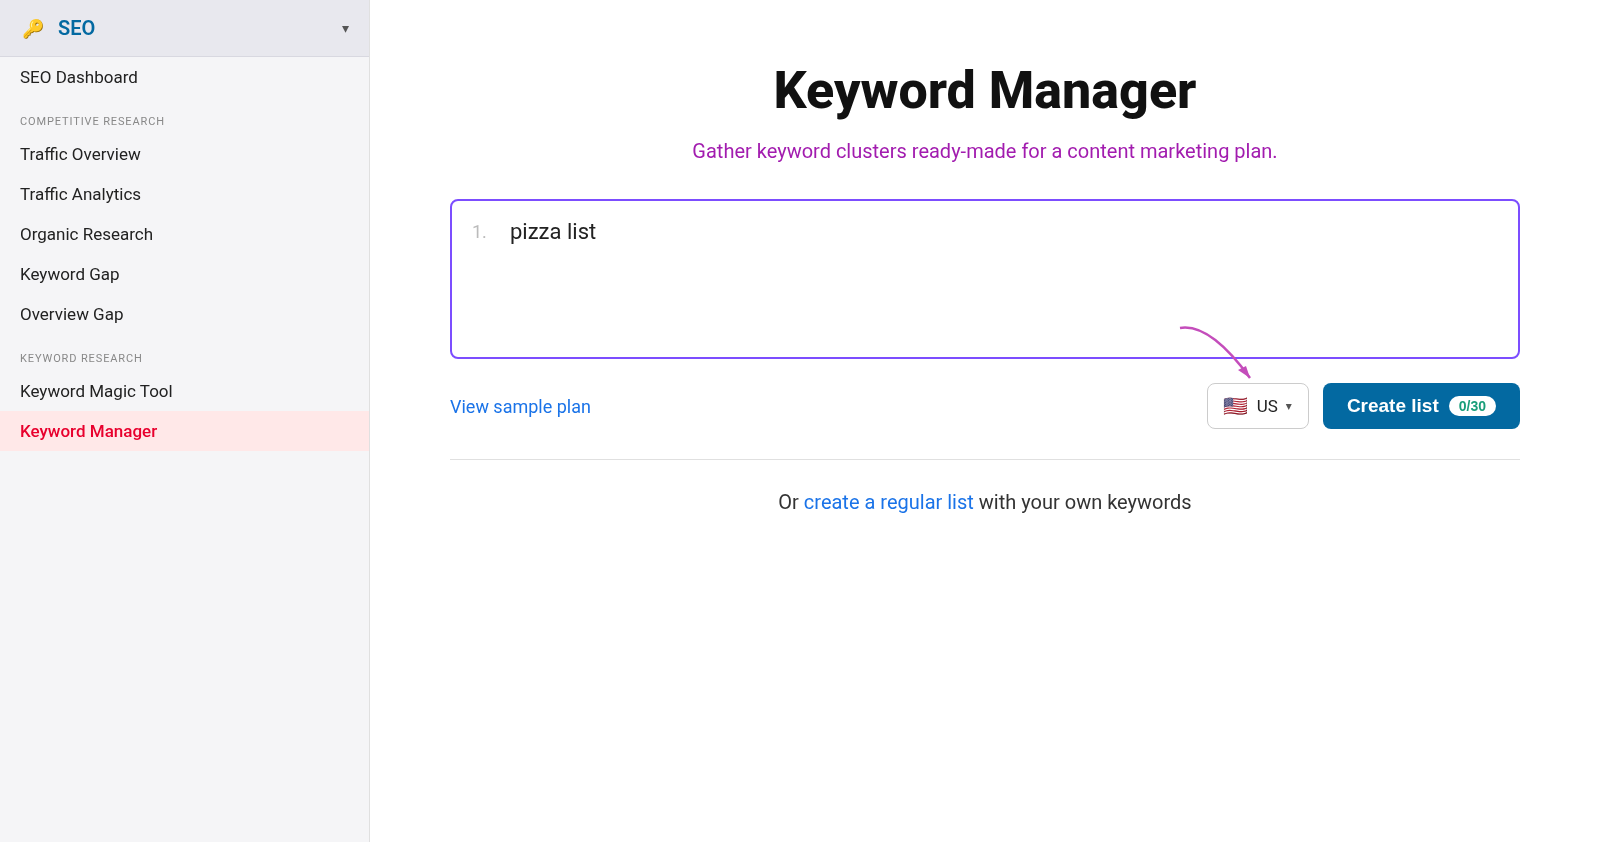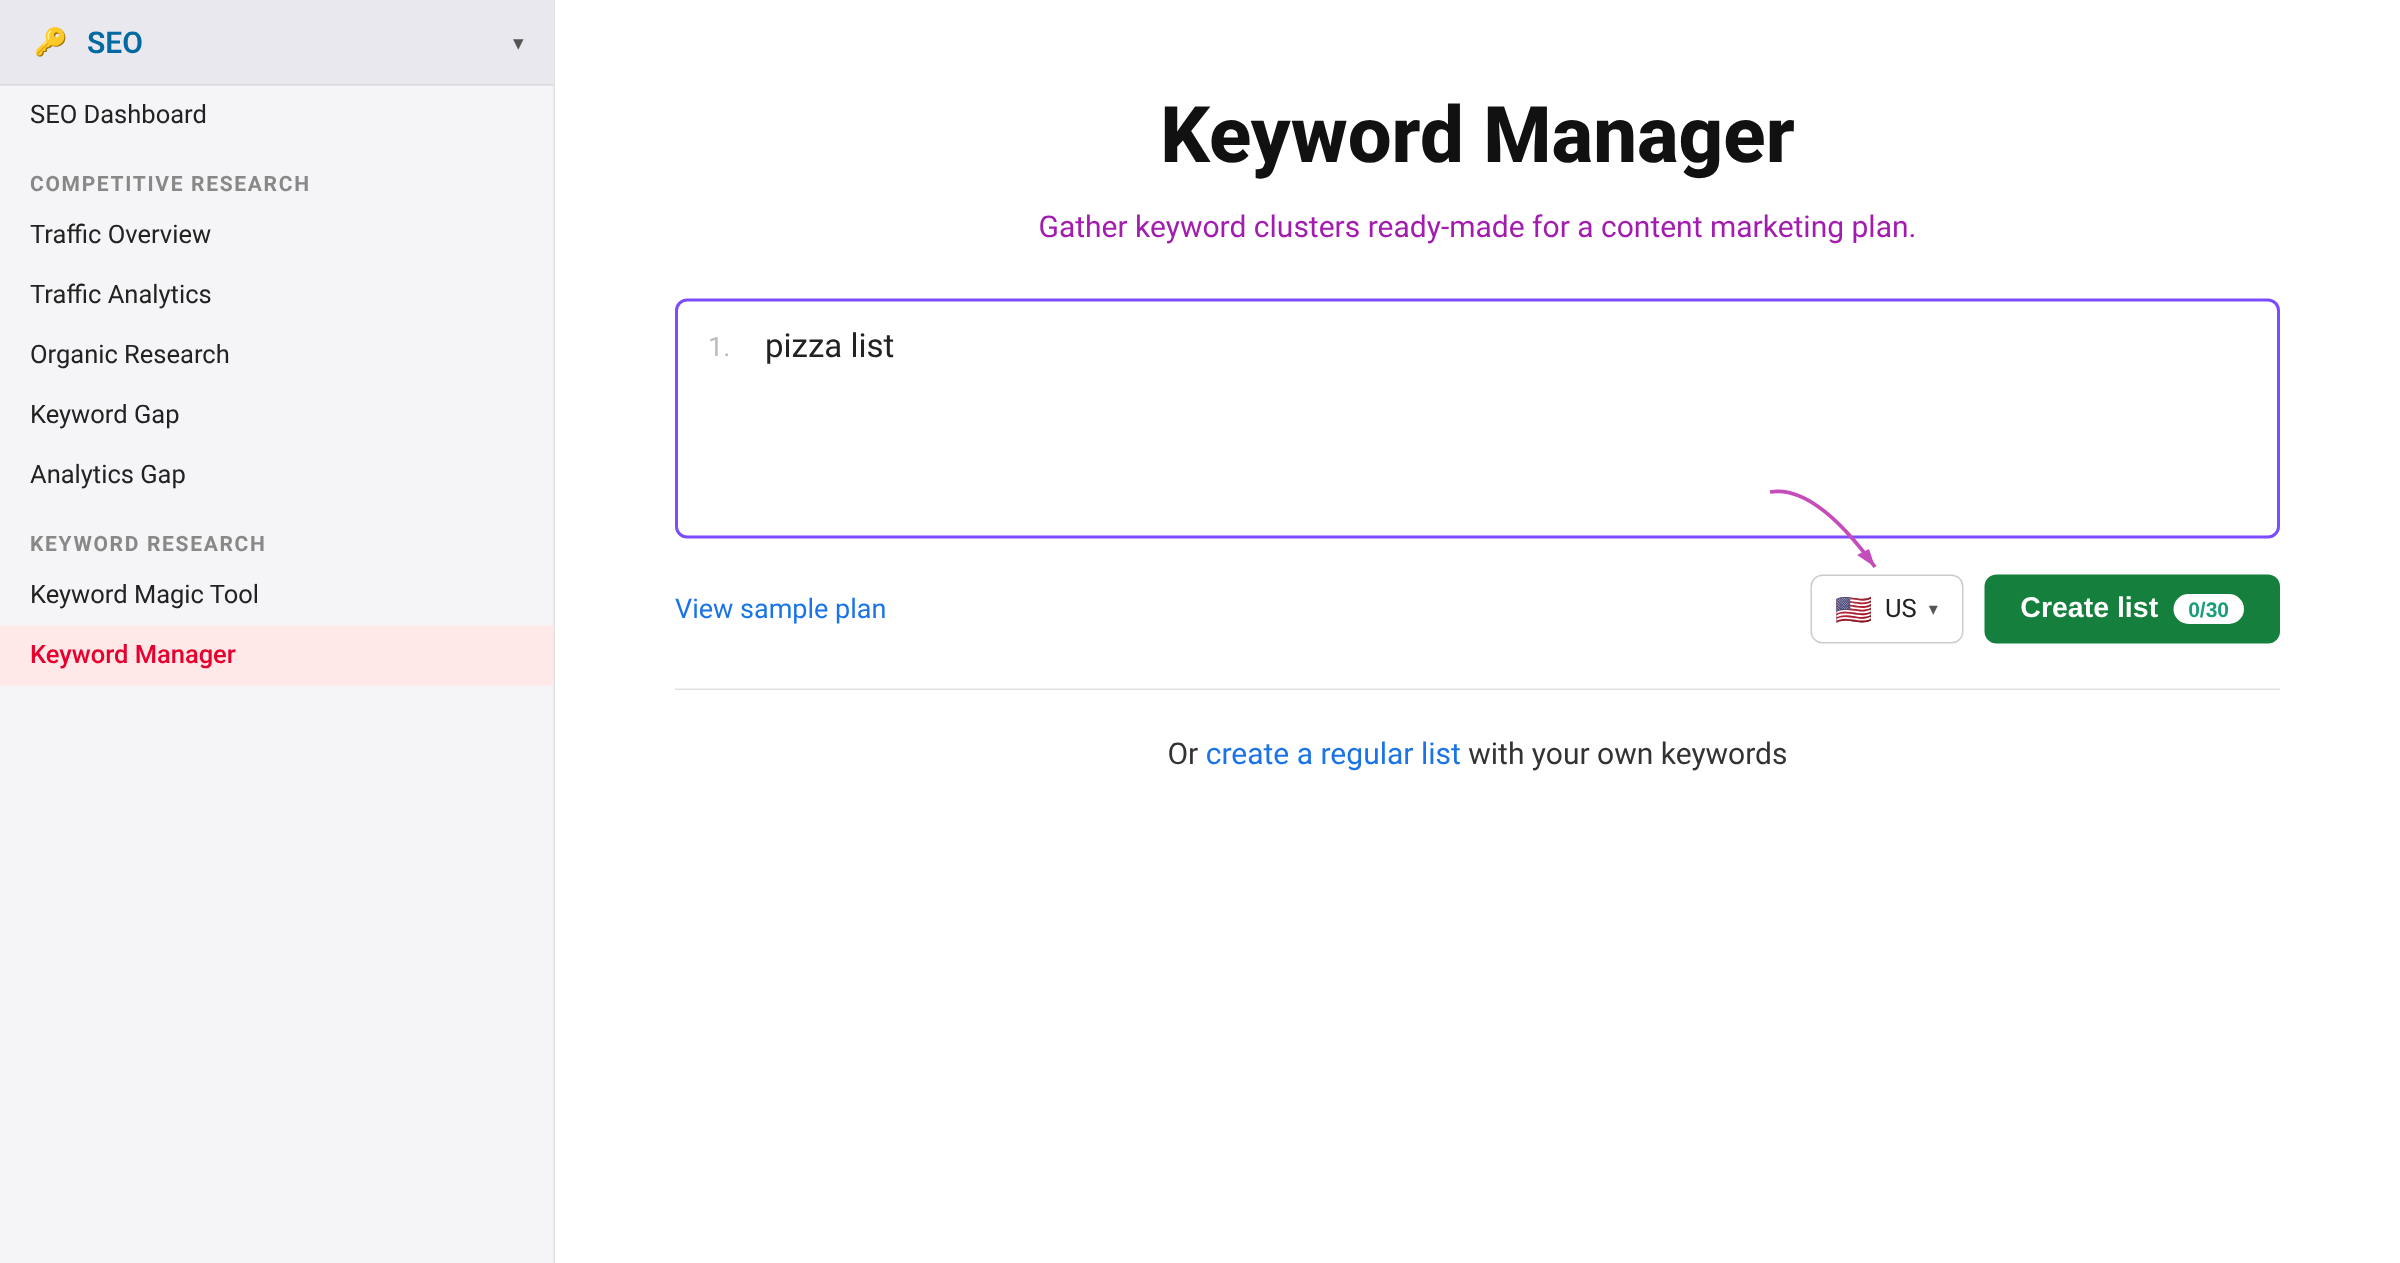--- a/index.html
+++ b/index.html
@@ -49,22 +49,22 @@
       color: #0369a1;
       flex: 1;
     }
 
     .sidebar-header-chevron {
       font-size: 14px;
       color: #555;
     }
 
     .sidebar-section-label {
-      font-size: 14px;
-      font-weight: 700;
+      font-size: 11px;
+      font-weight: 400;
       color: #888;
       letter-spacing: 0.08em;
       padding: 18px 20px 6px 20px;
       text-transform: uppercase;
     }
 
     .sidebar-item {
       display: flex;
       align-items: center;
       padding: 10px 20px;
@@ -205,21 +205,21 @@
 
     .country-chevron {
       font-size: 12px;
       color: #555;
     }
 
     .create-list-btn {
       display: flex;
       align-items: center;
       gap: 10px;
-      background: #15803d;
+      background: #0369a1;
       color: #fff;
       border: none;
       border-radius: 8px;
       padding: 12px 24px;
       font-size: 19px;
       font-weight: 600;
       cursor: pointer;
     }
 
     .create-list-badge {
@@ -277,21 +277,21 @@
   <div class="sidebar-item">
     <span>Traffic Analytics</span>
   </div>
   <div class="sidebar-item">
     <span>Organic Research</span>
   </div>
   <div class="sidebar-item">
     <span>Keyword Gap</span>
   </div>
   <div class="sidebar-item">
-    <span>Analytics Gap</span>
+    <span>Overview Gap</span>
   </div>
 
   <div class="sidebar-section-label">KEYWORD RESEARCH</div>
 
   <div class="sidebar-item">
     <span>Keyword Magic Tool</span>
   </div>
   <div class="sidebar-item active">
     <span>Keyword Manager</span>
   </div>

